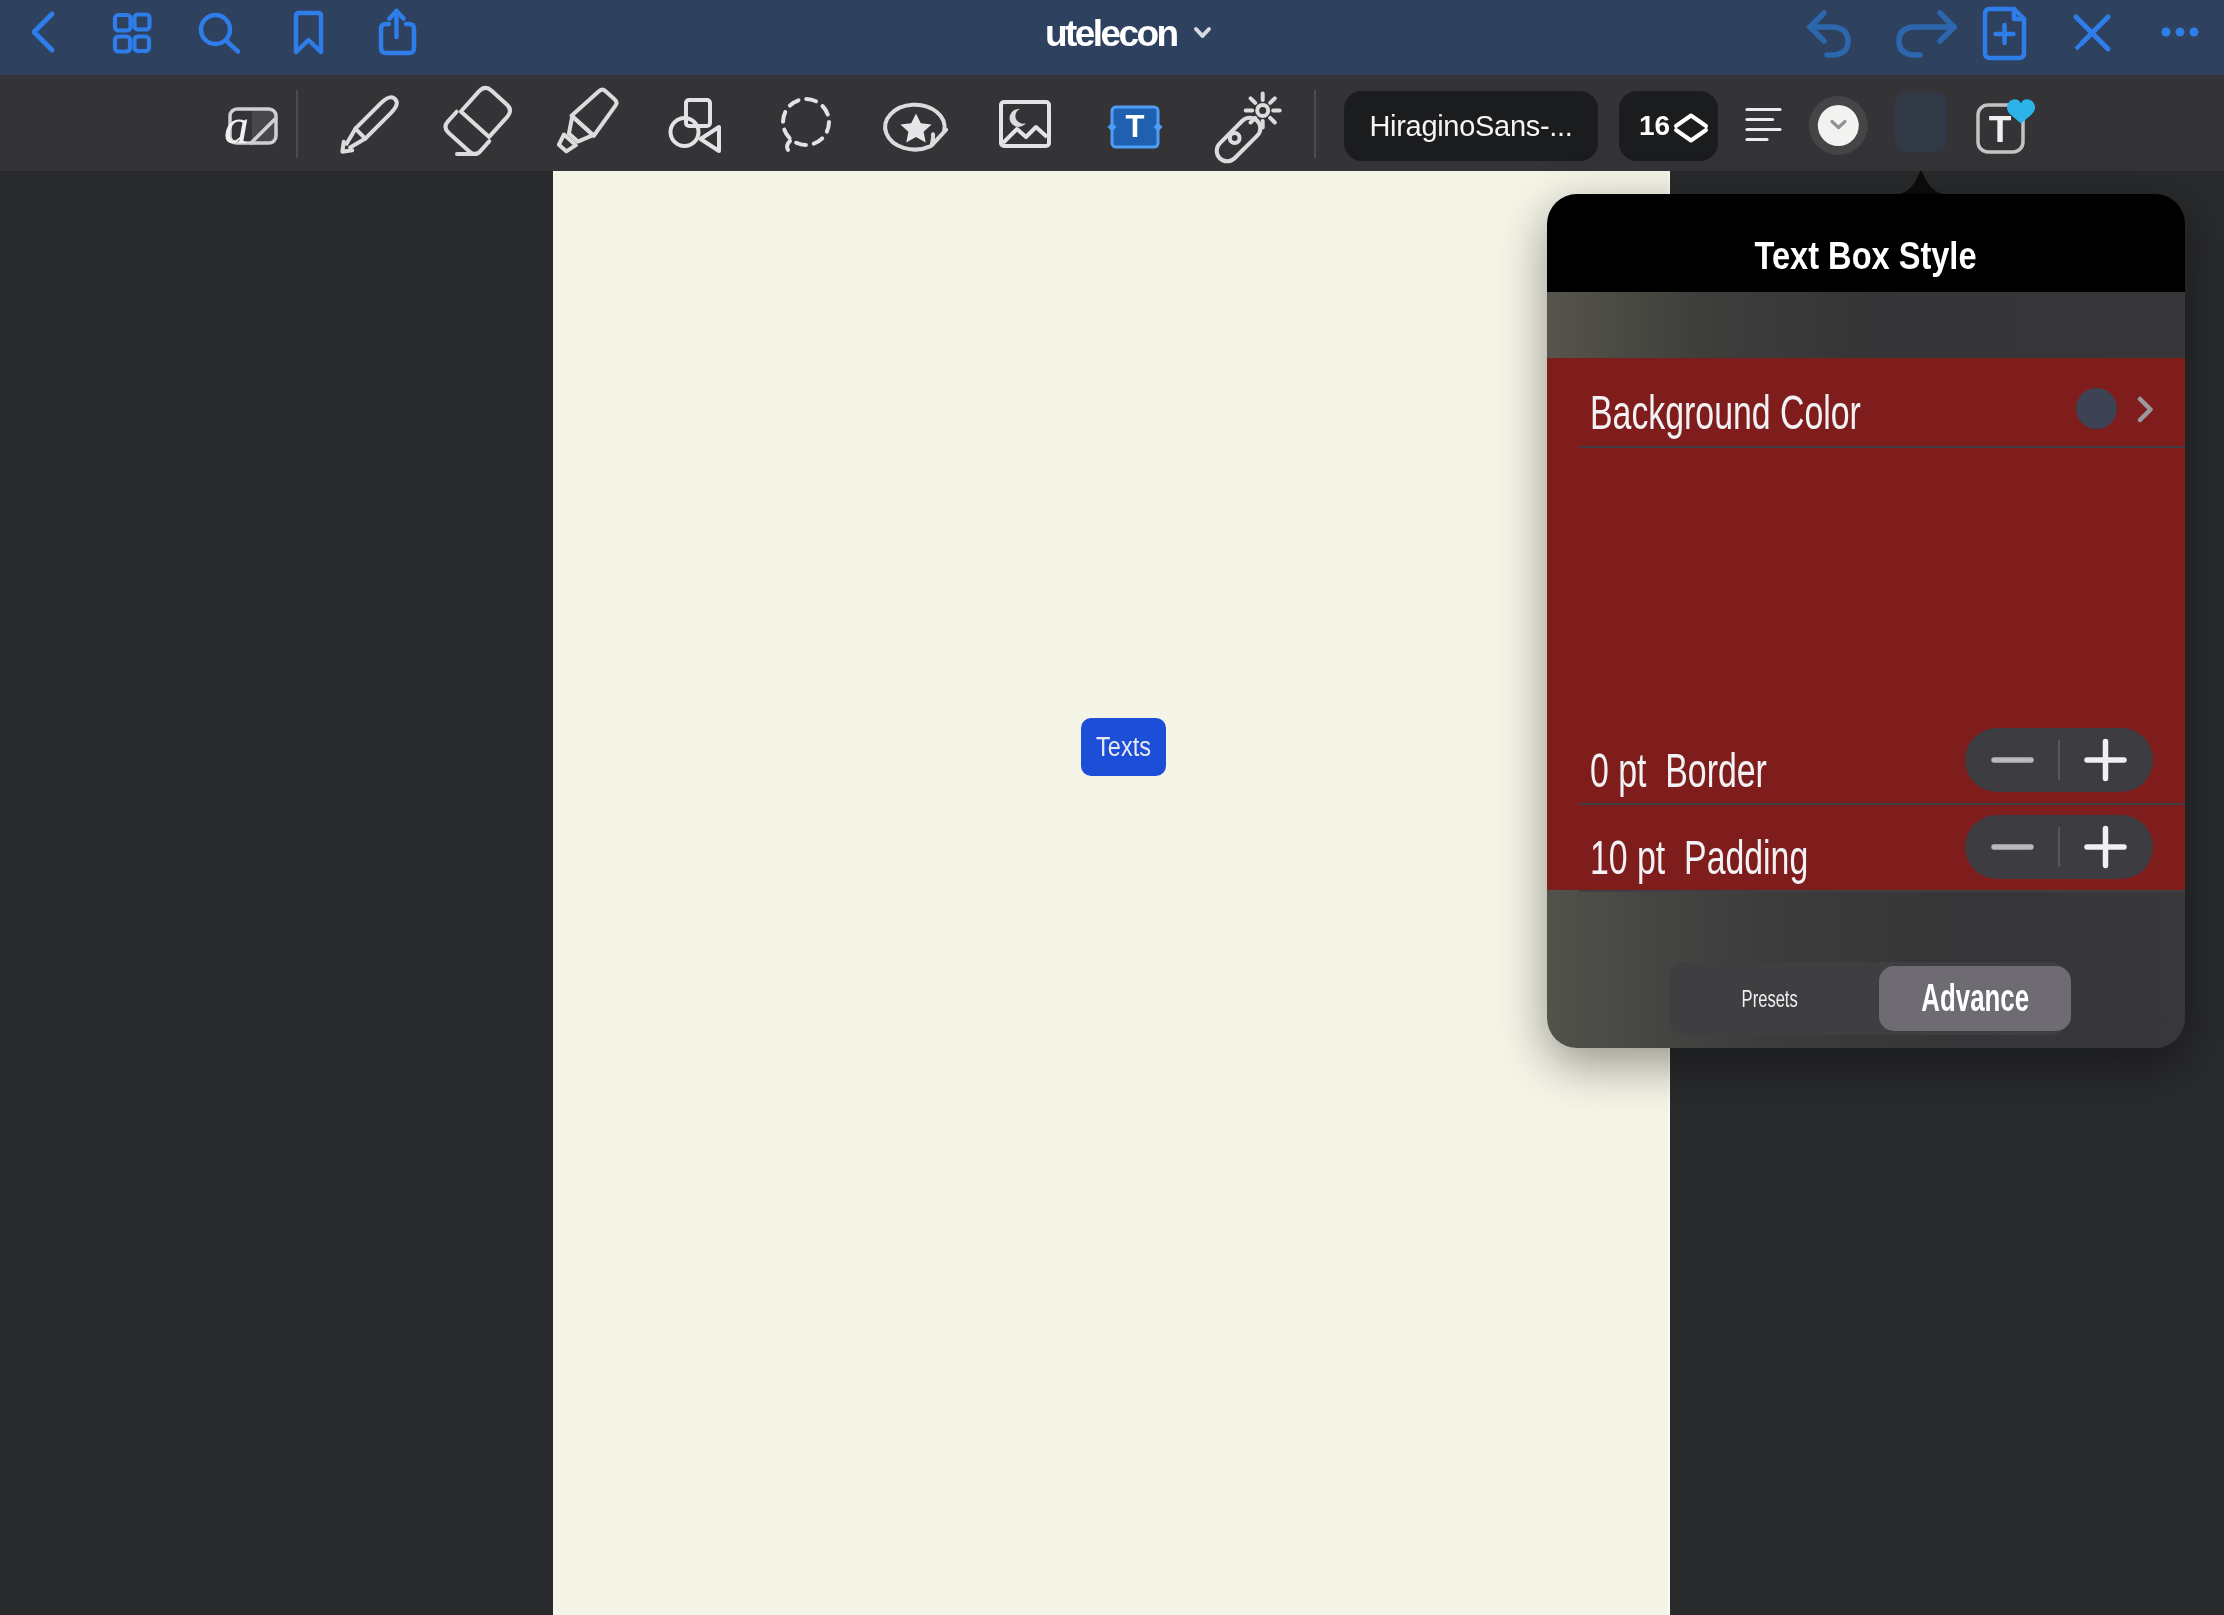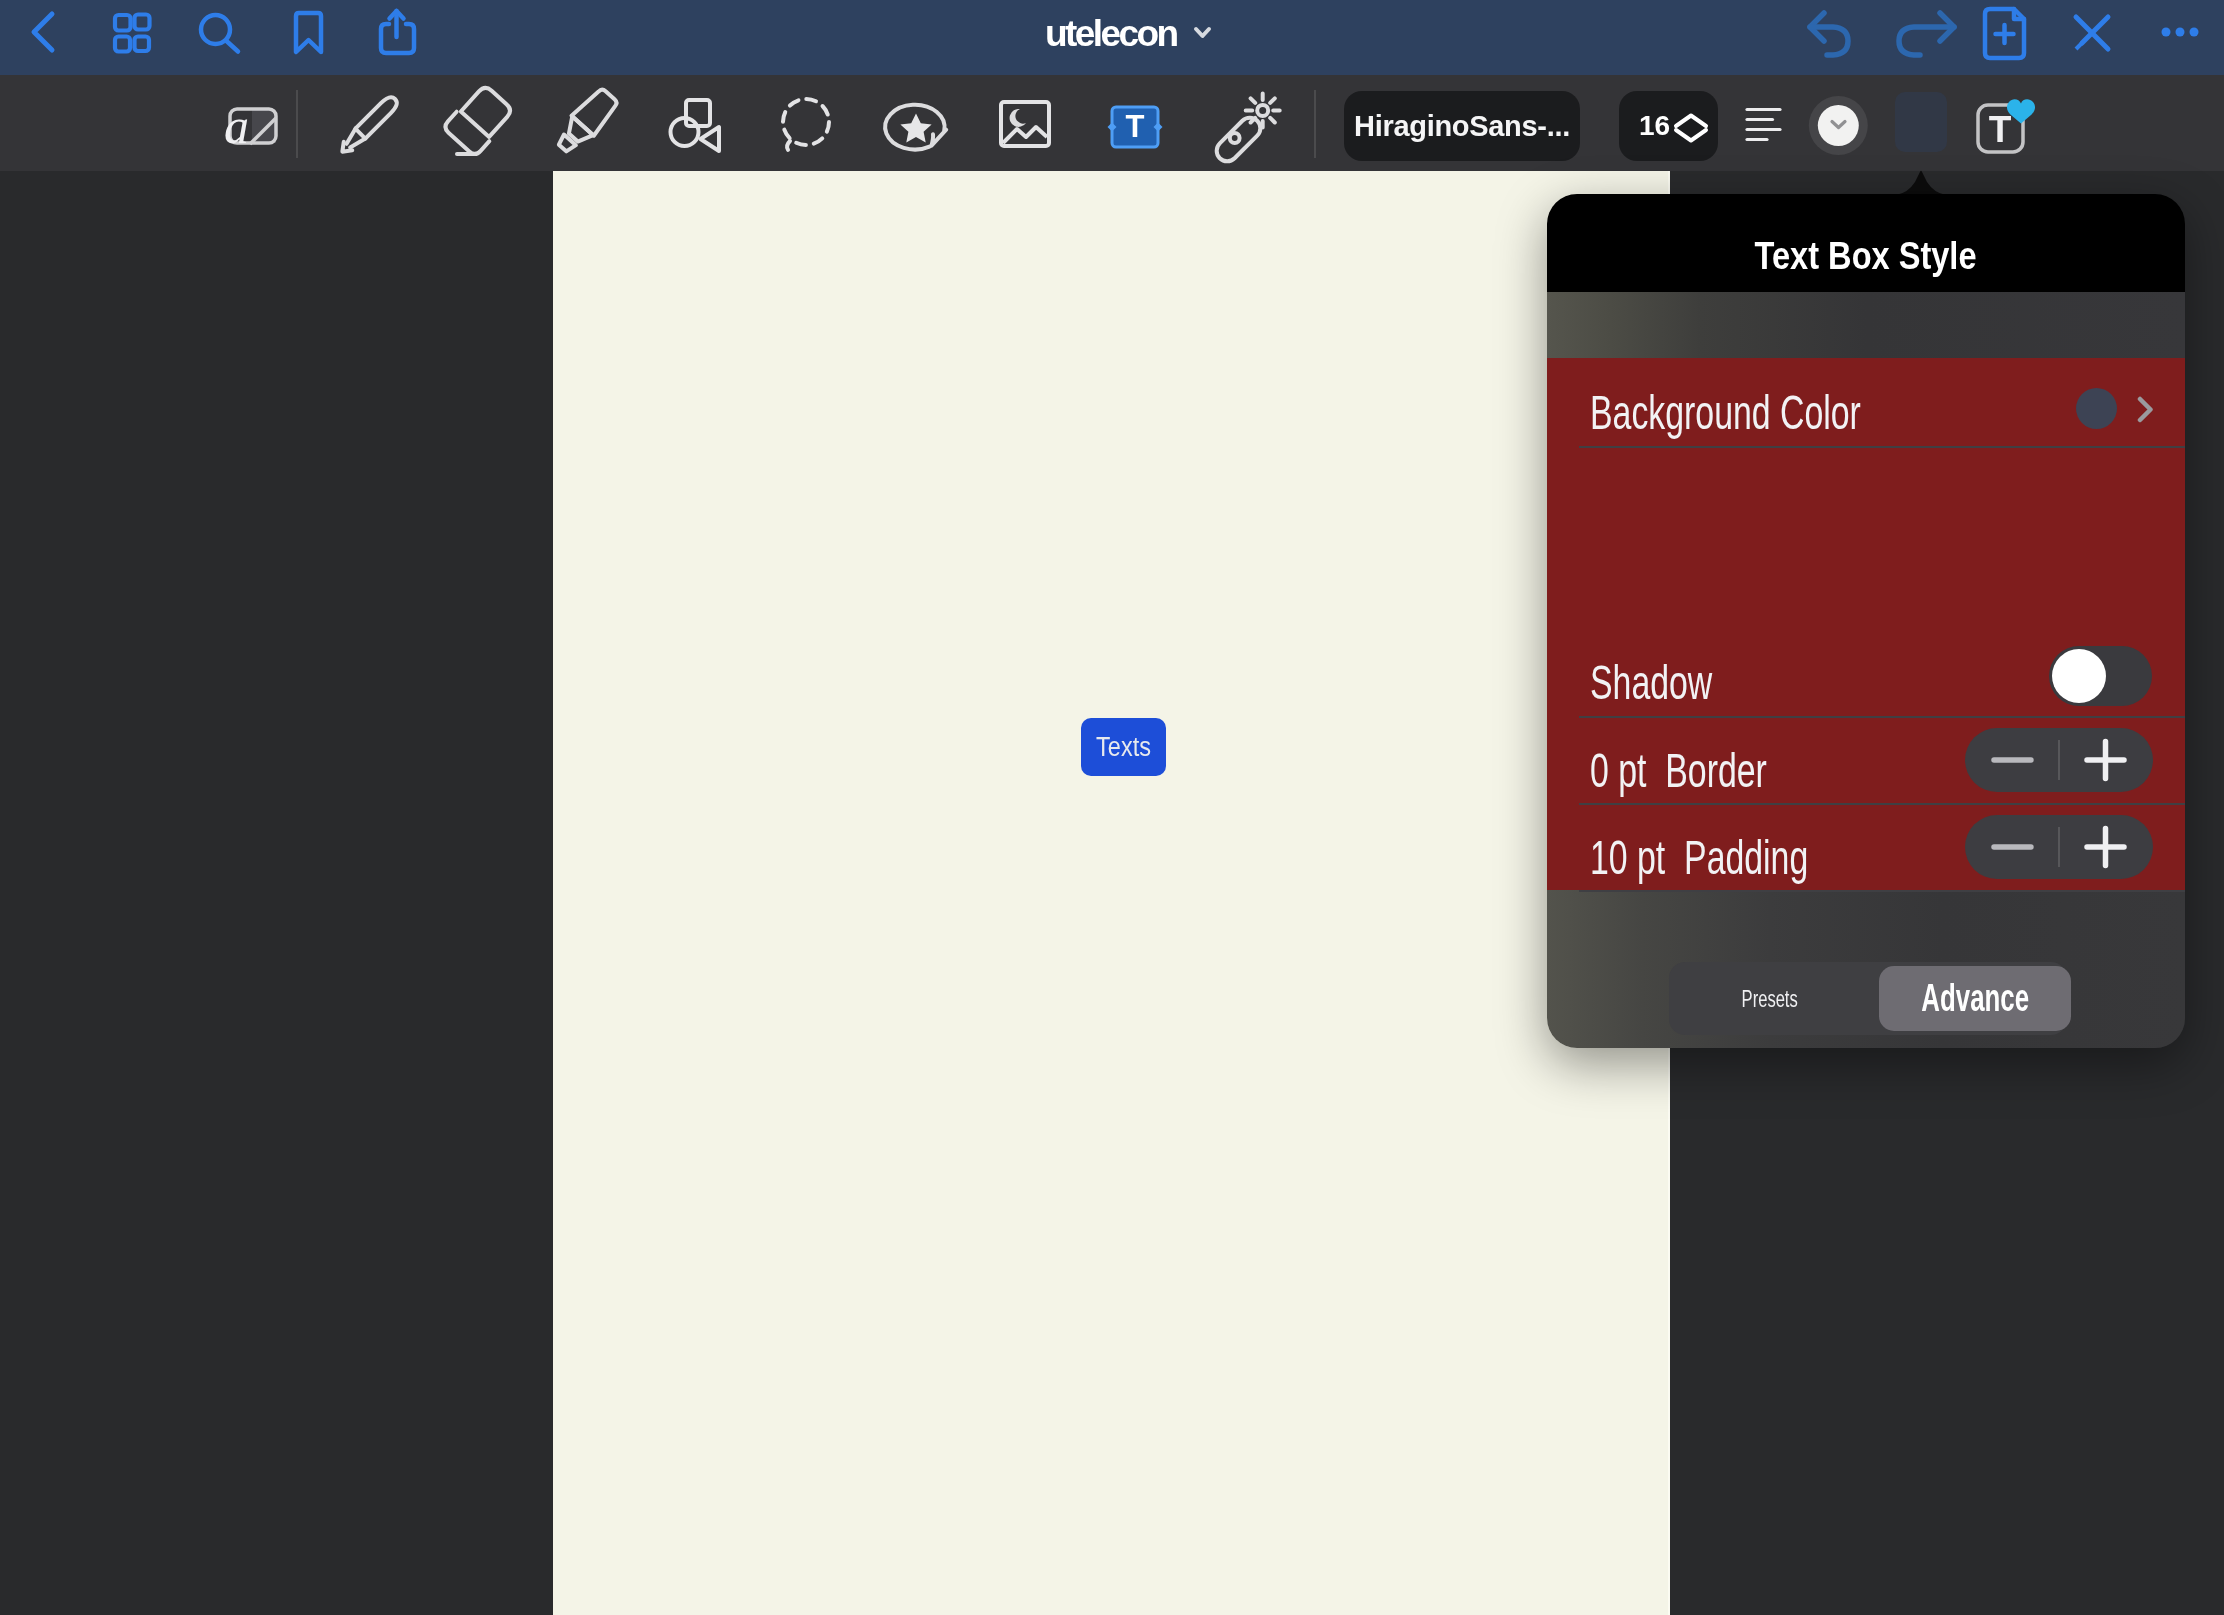--- a/index.html
+++ b/index.html
@@ -12,21 +12,21 @@
   #canvasL { left:0; top:171px; width:553px; height:1444px; background:#292a2c; }
   #page { left:553px; top:171px; width:1117px; height:1444px; background:#f4f4e7; }
   #canvasR { left:1670px; top:171px; width:554px; height:1444px; background:#292a2c; }
 
   #textsbox { left:1081px; top:718px; width:85px; height:58px; background:#1d4ed8; border-radius:10px;
     color:#e7e9ed; font-size:27px; display:flex; align-items:center; justify-content:center; }
 
   
   .pill { background:#1b1c1e; border-radius:18px; position:absolute; top:91px; height:70px;
           display:flex; align-items:center; color:#f5f5f6; }
-  #fontpill { left:1344px; width:236px; font-size:29px; font-weight:700; justify-content:center; letter-spacing:-0.3px; }
+  #fontpill { left:1344px; width:254px; font-size:29px; font-weight:400; justify-content:center; letter-spacing:-0.3px; }
   #sizepill { left:1619px; width:99px; }
 
   .vdiv { position:absolute; width:2px; background:#4b4b4d; top:90px; height:68px; }
 
   
   #pop { left:1547px; top:194px; width:638px; height:854px; border-radius:30px; overflow:hidden;
          box-shadow:0 16px 50px rgba(0,0,0,0.40); }
   #pophead { left:0; top:0; width:638px; height:98px; background:#000; color:#fff;
              display:flex; align-items:center; justify-content:center; font-size:38px; font-weight:700; padding-top:26px; }
   #popband { left:0; top:98px; width:638px; height:66px;
@@ -235,27 +235,20 @@
   <div class="abs" id="popband"></div>
   <div class="abs" id="poprows">
     <div class="row" style="top:0">
       <div class="lbl">Background Color</div>
       <div class="abs" style="left:529px;top:30px;width:41px;height:41px;border-radius:21px;background:#3d4354"></div>
       <svg class="chev" style="left:590px;top:38px" width="17" height="27" viewBox="0 0 17 27">
         <path d="M3 3 L13.5 13.5 L3 24" stroke="#9a9a9e" stroke-width="4.5" fill="none" stroke-linecap="round" stroke-linejoin="round"></path>
       </svg>
       <div class="sep" style="top:88px"></div>
     </div>
-    <div class="row" style="top:270px">
-      <div class="lbl">Shadow</div>
-      <div class="abs" style="left:502px;top:18px;width:103px;height:60px;border-radius:30px;background:#3a3a3e">
-        <div class="abs" style="left:3px;top:3px;width:54px;height:54px;border-radius:27px;background:#ffffff"></div>
-      </div>
-      <div class="sep" style="top:88px"></div>
-    </div>
     <div class="row" style="top:358px">
       <div class="lbl">0 pt&nbsp; Border</div>
       <div class="stepper" style="top:12px">
         <div class="sdiv"></div>
         <svg class="abs" style="left:0;top:0" width="188" height="64" viewBox="0 0 188 64">
           <path d="M29 32 L66 32" stroke="#b9b9bd" stroke-width="5.5" fill="none" stroke-linecap="round"></path>
           <path d="M122 32 L159 32 M140.5 13.5 L140.5 50.5" stroke="#f0f0f2" stroke-width="5.5" fill="none" stroke-linecap="round"></path>
         </svg>
       </div>
       <div class="sep" style="top:87px"></div>

